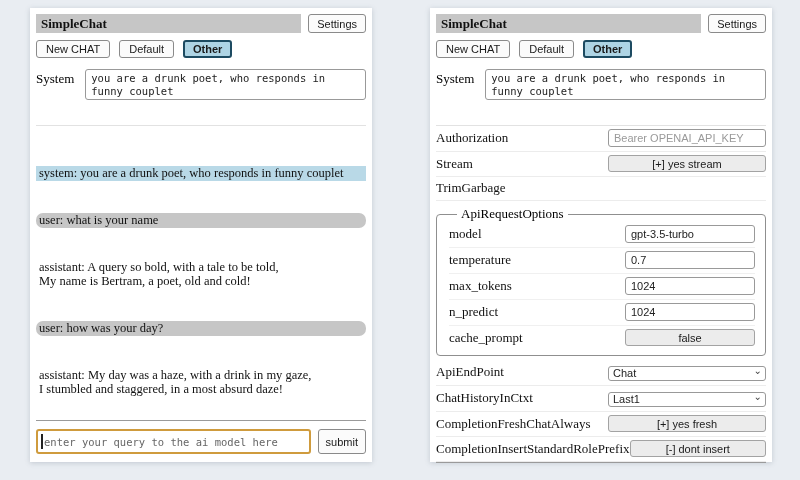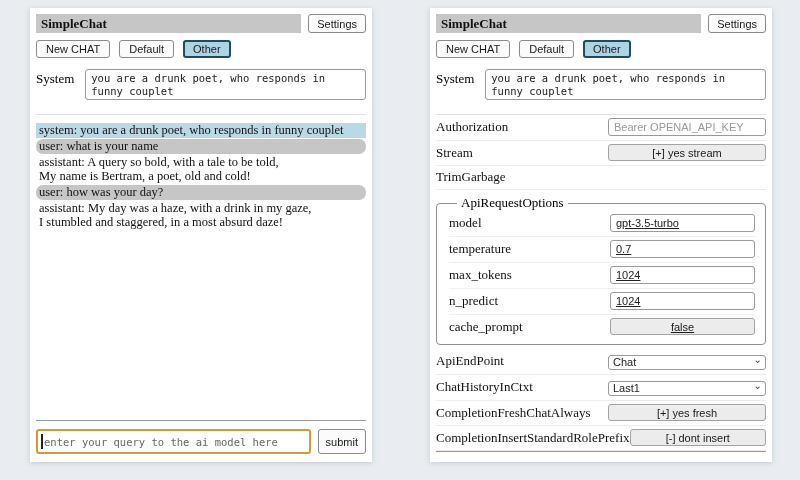--- a/index.html
+++ b/index.html
@@ -31,42 +31,42 @@
     font-family:"Liberation Sans", sans-serif;
     background:#fbfbfb; border:1px solid #8a8a8a; border-radius:3px;
     color:#1a1a1a; cursor:pointer;
   }
   .btn-sm { font-size:11px; padding:1px 8px; }
 
   
   .toolbar { display:flex; gap:9px; margin-top:7px; }
   .tab { font-size:11px; padding:2px 9px; }
   .tab.selected {
-    background:#aed4e4; border:2px solid #1d4b61; padding:1px 8px;
+    background:#aed4e4; border:2px solid #1d4b61; padding:1px 8px;font-weight:bold;
   }
 
   
   .sysrow {
     display:flex; gap:11px; align-items:flex-start;
-    margin-top:11px; padding-bottom:14px;
+    margin-top:11px; padding-bottom:25px;
   }
   .sysrow .lbl { font-size:13px; padding-top:2px; }
   .sysrow textarea {
     flex:1; height:31px; resize:none;
     font-family:"DejaVu Sans Mono", monospace; font-size:10.5px;
     color:#222; border:1px solid #999; border-radius:3px;
     padding:2px 5px; line-height:13px; overflow:hidden;
   }
   .sep-under { border-bottom:1px solid #e2e2e2; }
 
   
   .messages { margin-top:8px; }
   .msg {
     font-size:12.5px; line-height:14px; color:#111;
-    padding:0 3px 1px 3px; margin-bottom:1px; white-space:pre-line;
+    padding:0 3px 1px 3px; margin-bottom:1px; white-space:pre-line;margin-top:32px;
   }
   .msg.system { background:#b9d9e7; }
   .msg.user   { background:#c6c6c6;border-radius:7px; }
   .msg.assistant { background:transparent; }
 
   
   .srow {
     display:flex; align-items:center; justify-content:space-between;
     padding:3px 0 4px 0; border-bottom:1px solid #ececec;
   }
@@ -80,21 +80,21 @@
   input.ctl::placeholder { color:#9a9a9a; }
   button.ctl {
     font-size:11px; height:17px; background:#ececec; border:1px solid #a3a3a3;
   }
   fieldset {
     border:1px solid #8f8f8f; border-radius:4px;
     margin:5px 0 4px 0; padding:0 10px 5px 12px;
   }
   legend { font-size:13px; padding:0 4px; margin-left:8px; }
   fieldset .srow { border-bottom:1px solid #f0f0f0; }
-  fieldset .ctl { width:145px;text-decoration:underline; }
+  fieldset .ctl { width:130px; }
 
   .selwrap { position:relative; width:158px; }
   select.ctl {
     appearance:none; -webkit-appearance:none; width:158px; height:15px;
     font-family:"Liberation Sans", sans-serif; font-size:11px;
     border:1px solid #999; border-radius:3px; padding:0 14px 0 4px;
     background:#fff; color:#222;
   }
   .chev {
     position:absolute; right:4px; top:0; line-height:16px;

